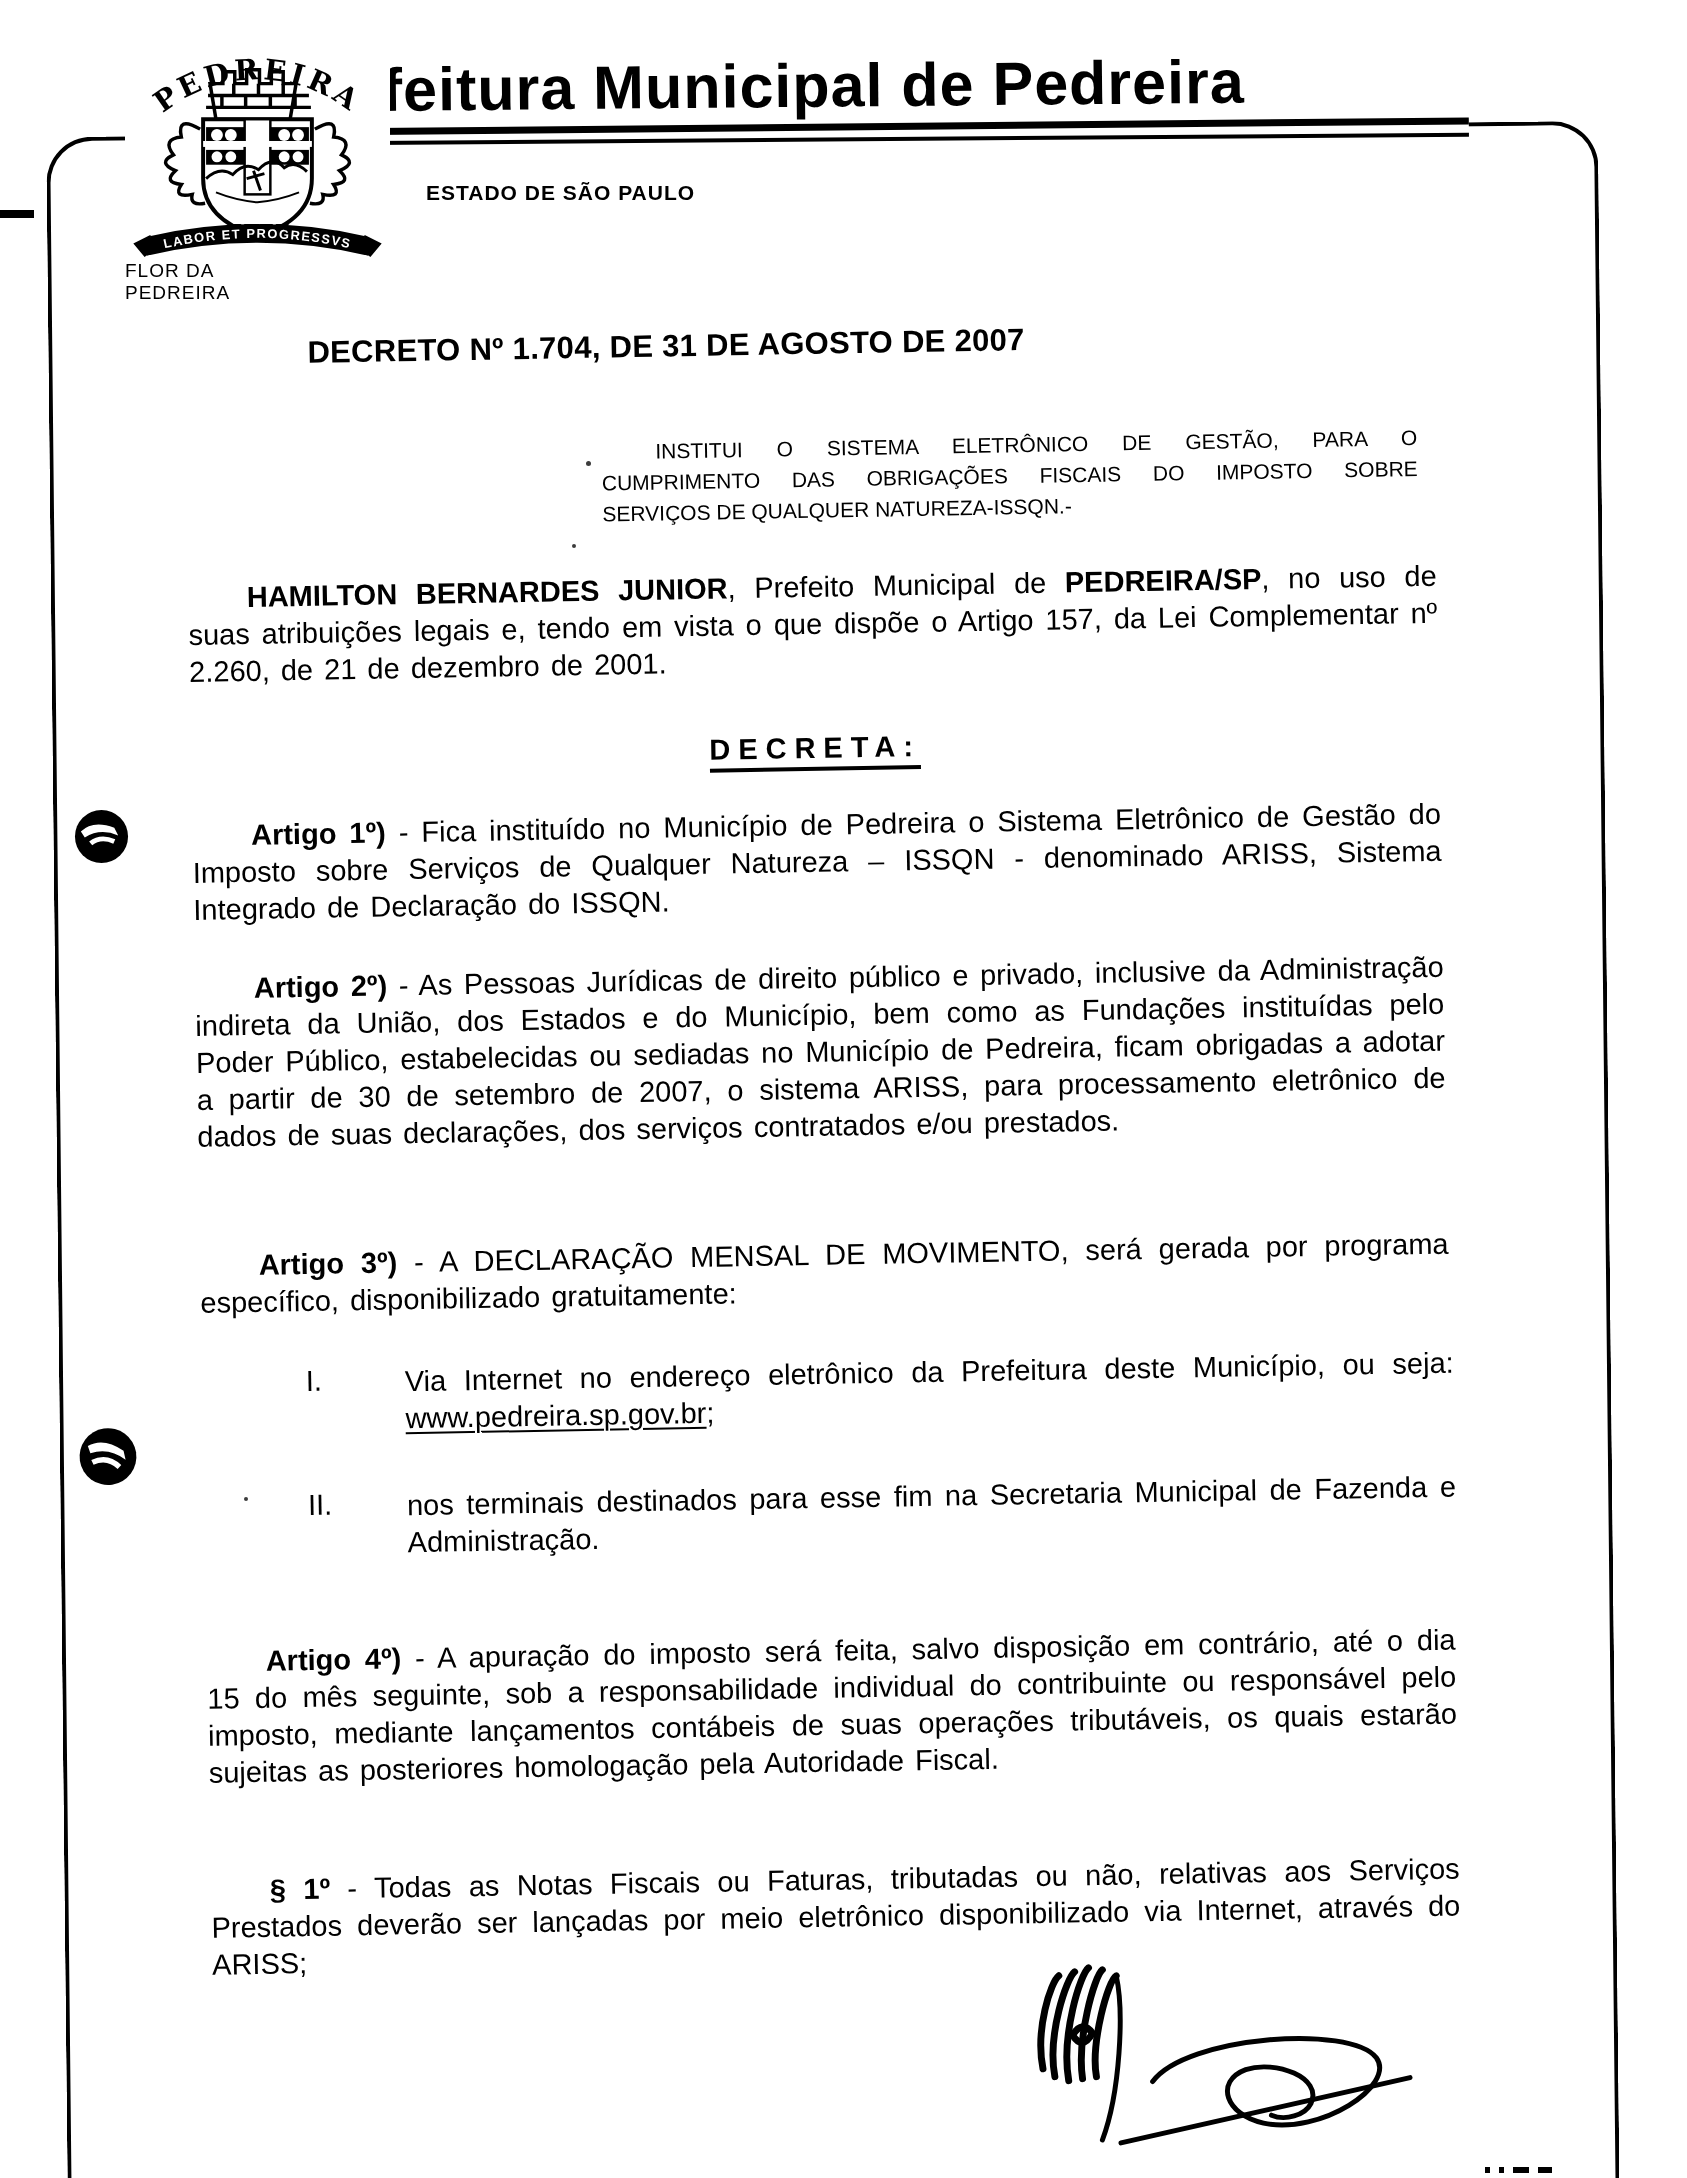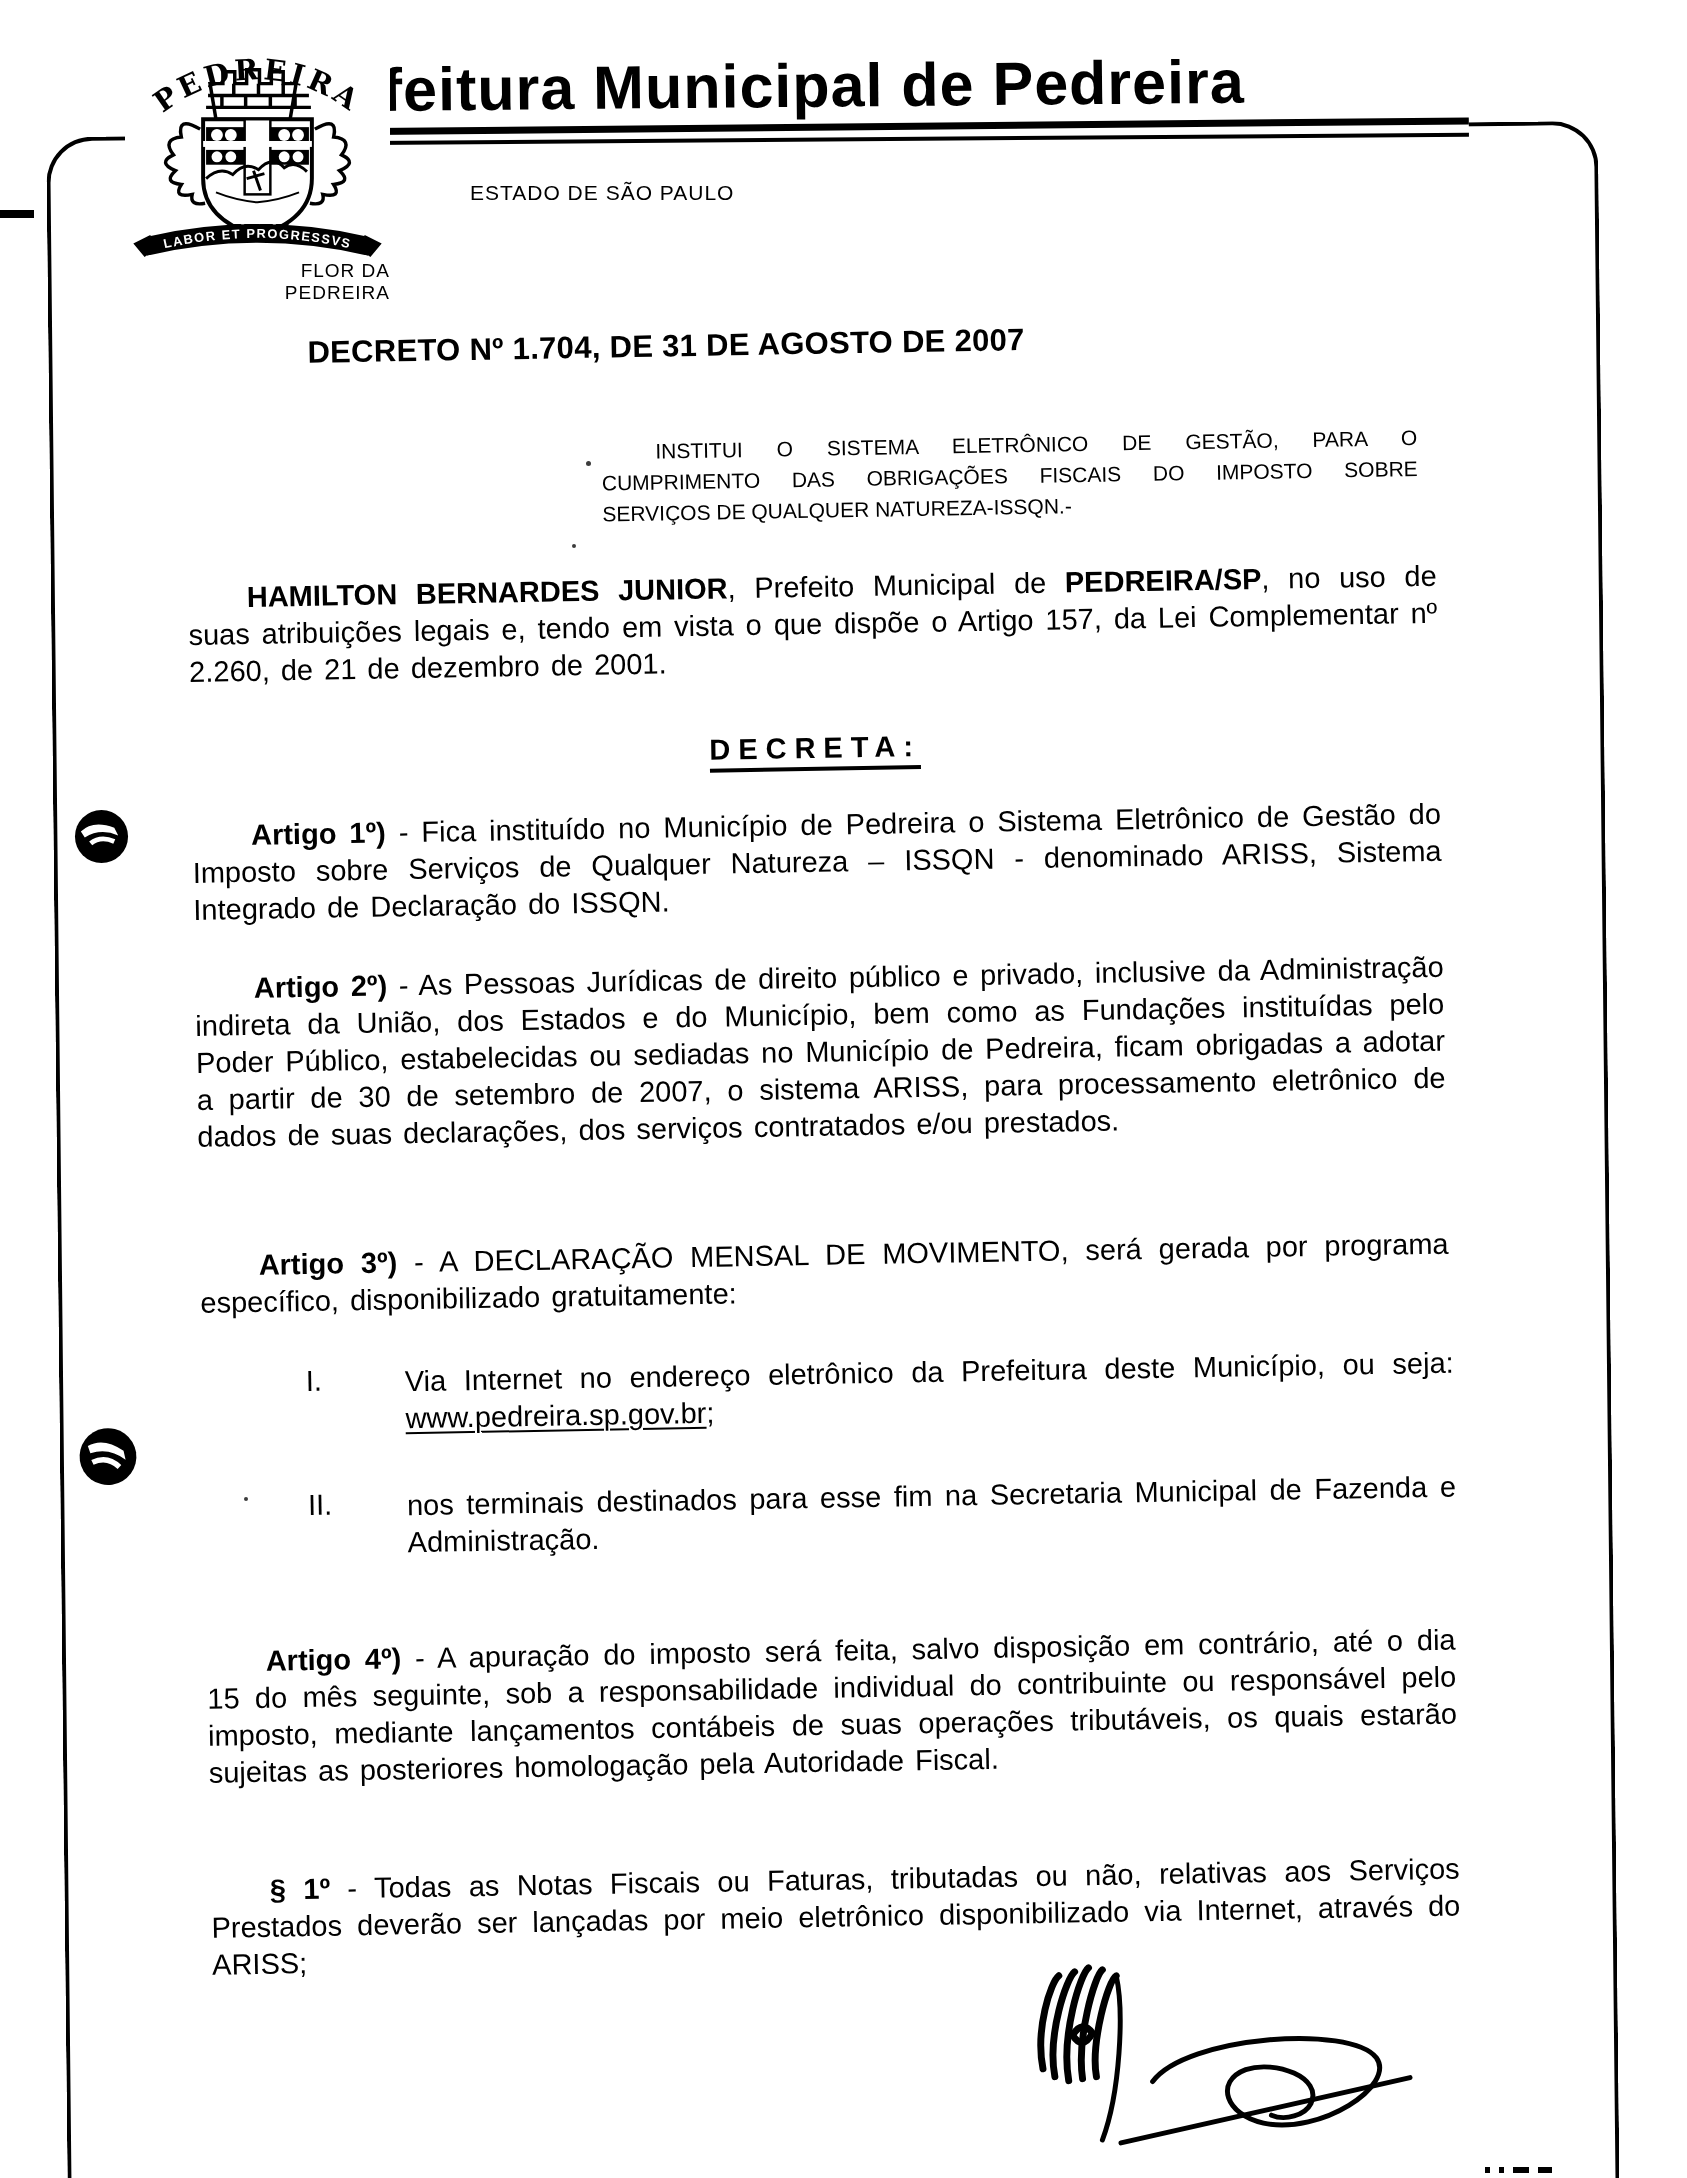--- a/index.html
+++ b/index.html
@@ -9,28 +9,28 @@
     font-family:"Liberation Sans",sans-serif;
   }
   
   .frame{
     position:absolute;left:46px;top:129px;width:1552px;height:2178px;
     border:4px solid #000;border-bottom:none;border-radius:46px 46px 0 0;
     transform:rotate(-0.6deg);transform-origin:50% 0;box-sizing:border-box;
   }
   
   .crest-wrap{position:absolute;left:125px;top:22px;width:265px;height:293px;background:#fff;z-index:3;}
-  .crest-caption{width:265px;text-align:right;font-size:19px;line-height:22px;letter-spacing:1px;margin-top:-2px;}
+  .crest-caption{width:265px;text-align:left;font-size:19px;line-height:22px;letter-spacing:1px;margin-top:-2px;}
   
   .masthead{position:absolute;left:265px;top:48px;width:1204px;background:#fff;z-index:2;
     transform:rotate(-0.55deg);transform-origin:left bottom;padding-top:8px;}
   .masthead-title{font-size:61px;font-weight:bold;letter-spacing:1px;white-space:nowrap;padding-left:16px;}
   .rule-a{height:7px;background:#000;margin-top:3px;}
   .rule-b{height:4px;background:#000;margin-top:7px;transform:rotate(0.12deg);}
-  .state-line{position:absolute;left:426px;top:181px;font-size:21px;font-weight:normal;letter-spacing:1px;z-index:3;margin-left:44px;}
+  .state-line{position:absolute;left:426px;top:181px;font-size:21px;font-weight:bold;letter-spacing:1px;z-index:3;}
   
   .doc{position:absolute;left:183px;top:327px;width:1249px;height:1782px;
     transform:rotate(-1.02deg);transform-origin:0 0;z-index:1;}
   .decree-title{position:absolute;top:10px;left:124px;font-size:31px;font-weight:bold;white-space:nowrap;letter-spacing:0.3px;}
   .summary{position:absolute;top:117px;left:416px;width:816px;font-size:21px;line-height:31px;}
   .summary .l{text-align:justify;text-align-last:justify;}
   .summary .l1{text-indent:54px;}
   .summary .l3{text-align:left;text-align-last:left;}
   .para{position:absolute;left:0;width:1249px;font-size:29px;line-height:37px;
     text-align:justify;text-indent:59px;word-spacing:3px;}

